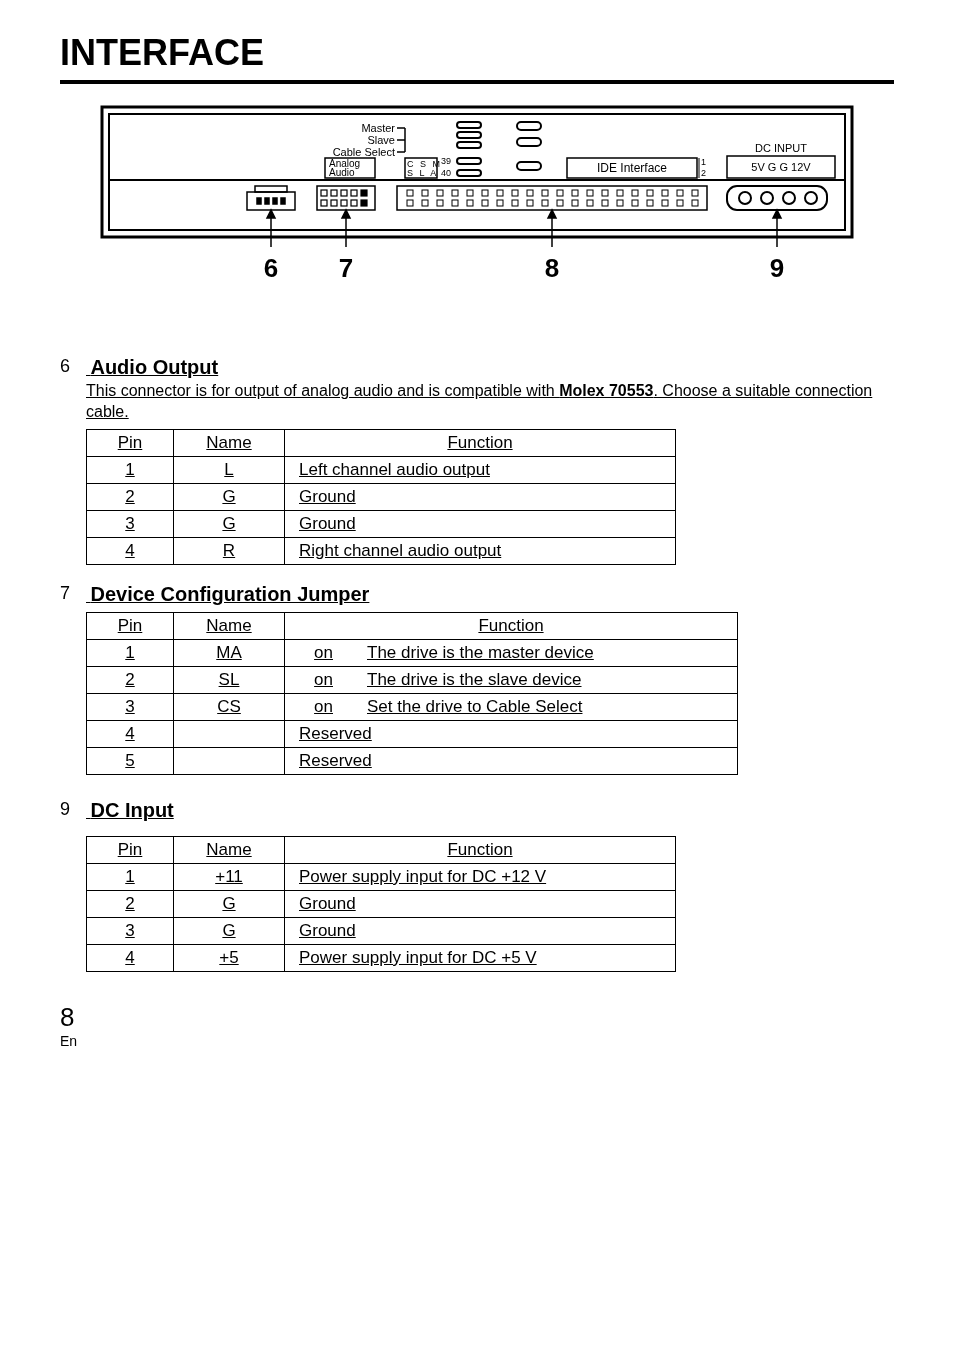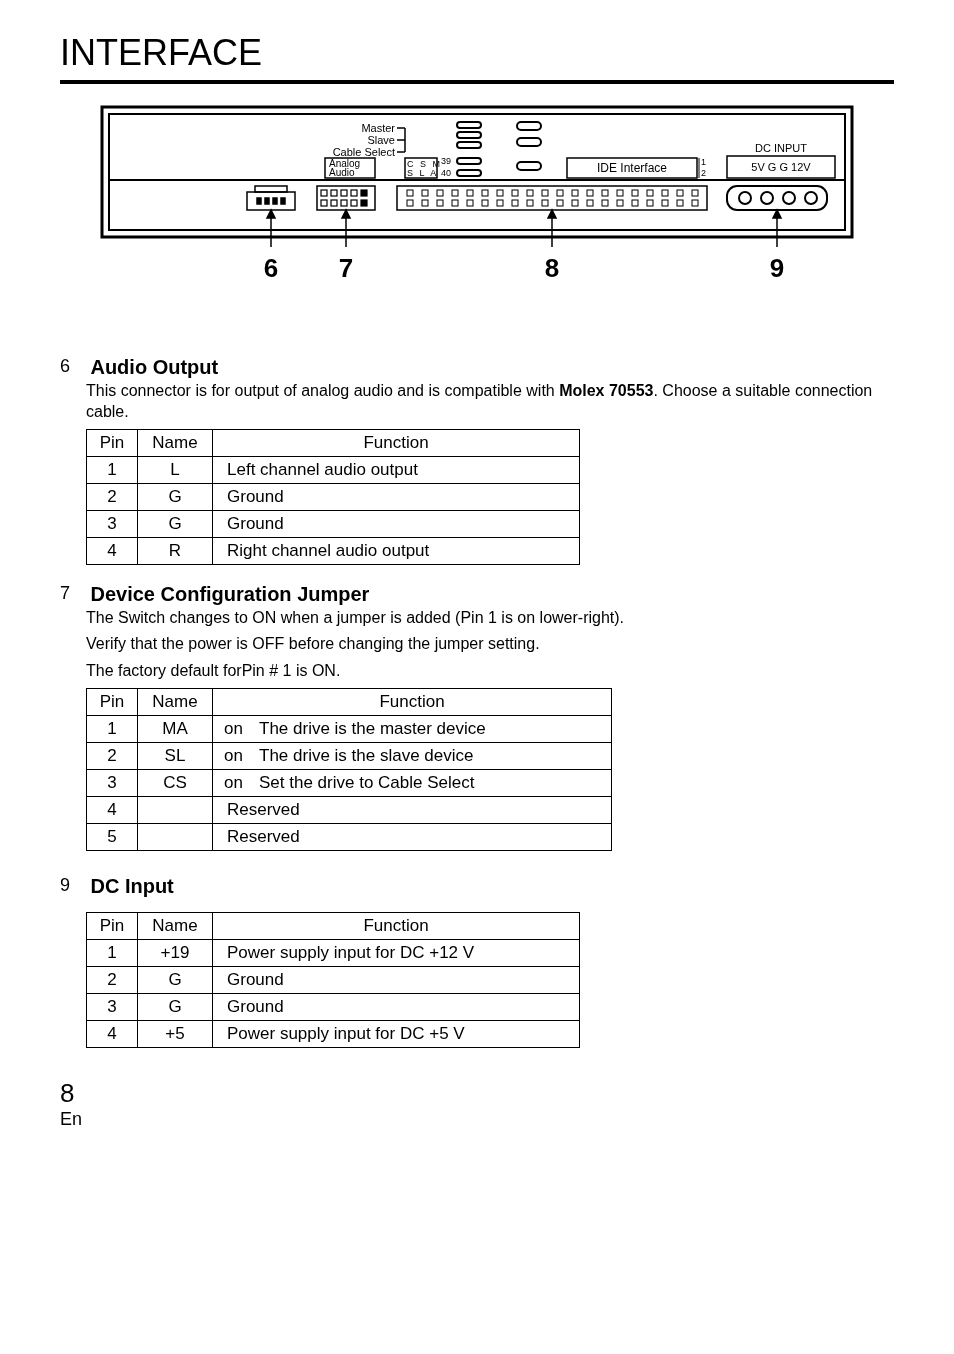--- a/index.html
+++ b/index.html
@@ -8,21 +8,21 @@
     padding: 0;
     background: #fff;
     color: #000;
     width: 954px;
   }
   .page {
     padding: 32px 60px 32px 60px;
   }
   .title-main {
     font-family: Arial, Helvetica, sans-serif;
-    font-weight: 400;
+    font-weight: 700;
     font-size: 36px;
     letter-spacing: 0px;
     margin: 0 0 6px 0;
   }
   .strong-hr {
     border: none;
     border-top: 4px solid #000;
     margin: 0 0 18px 0;
   }
   .subhead {
@@ -41,57 +41,58 @@
     font-size: 18px;
     vertical-align: top;
   }
   .section-head {
     font-weight: 900;
     font-size: 20px;
     display: inline;
   }
   .section-block {
     margin: 6px 0 18px 0;
+    text-decoration: underline;
   }
   .section-body {
     margin-left: 26px;
     font-size: 16px;
     line-height: 1.3;
   }
   .section-body p {
     margin: 2px 0 6px 0;
   }
   table.pin-table {
     border-collapse: collapse;
     margin: 6px 0 0 26px;
     font-size: 17px;
   }
   table.pin-table th, table.pin-table td {
     border: 1px solid #000;
-    padding: 3px 2px;
+    padding: 3px 20px;
   }
   table.pin-table th {
     font-weight: normal;
   }
   .col-pin { width: 46px; text-align: center;}
   .col-name { width: 70px; text-align: center;}
   .col-sub { width: 28px; text-align: right; border-right: none !important;}
   .col-rest { border-left: none !important; padding-left: 6px !important;}
   .col-func { width: 350px; text-align: left; padding-left: 14px !important;}
   .col-func-center { width: 350px; text-align: center;}
   .footer {
     margin-top: 30px;
     padding-left: 0;
   }
   .footer .pg {
     font-size: 26px;
     font-weight: 400;
   }
   .footer .lang {
-    font-size: 18px;
+    font-size: 14px;
   }
   .bold-inline { font-weight: bold; }
 </style>
 </head>
 <body>
 
 <div class="page">
 
   <div class="title-main">INTERFACE</div>
   <hr class="strong-hr">
@@ -276,25 +277,20 @@
             <td class="col-name">R</td>
             <td class="col-func">Right channel audio output</td>
           </tr>
     </tbody>
       </table>
   </div>
 
   <div class="section-block">
     <span class="section-num">7</span>
     <span class="section-head">Device Configuration Jumper</span>
-    <div class="section-body">
-      <p>The Switch changes to ON when a jumper is added (Pin 1 is on lower-right).</p>
-      <p>Verify that the power is OFF before changing the jumper setting.</p>
-      <p>The factory default forPin # 1 is ON.</p>
-    </div>
     <table class="pin-table">
       <tbody>
           <tr>
         <th class="col-pin">Pin</th>
         <th class="col-name">Name</th>
         <th class="col-func-center" colspan="2">Function</th>
       </tr>
       <tr>
             <td class="col-pin">1</td>
             <td class="col-name">MA</td>
@@ -333,21 +329,21 @@
     <span class="section-head">DC Input</span>
     <table class="pin-table" style="margin-top:14px;">
       <tbody>
           <tr>
         <th class="col-pin">Pin</th>
         <th class="col-name">Name</th>
         <th class="col-func-center">Function</th>
       </tr>
       <tr>
             <td class="col-pin">1</td>
-            <td class="col-name">+19</td>
+            <td class="col-name">+11</td>
             <td class="col-func">Power supply input for DC +12 V</td>
           </tr>
       <tr>
             <td class="col-pin">2</td>
             <td class="col-name">G</td>
             <td class="col-func">Ground</td>
           </tr>
       <tr>
             <td class="col-pin">3</td>
             <td class="col-name">G</td>

